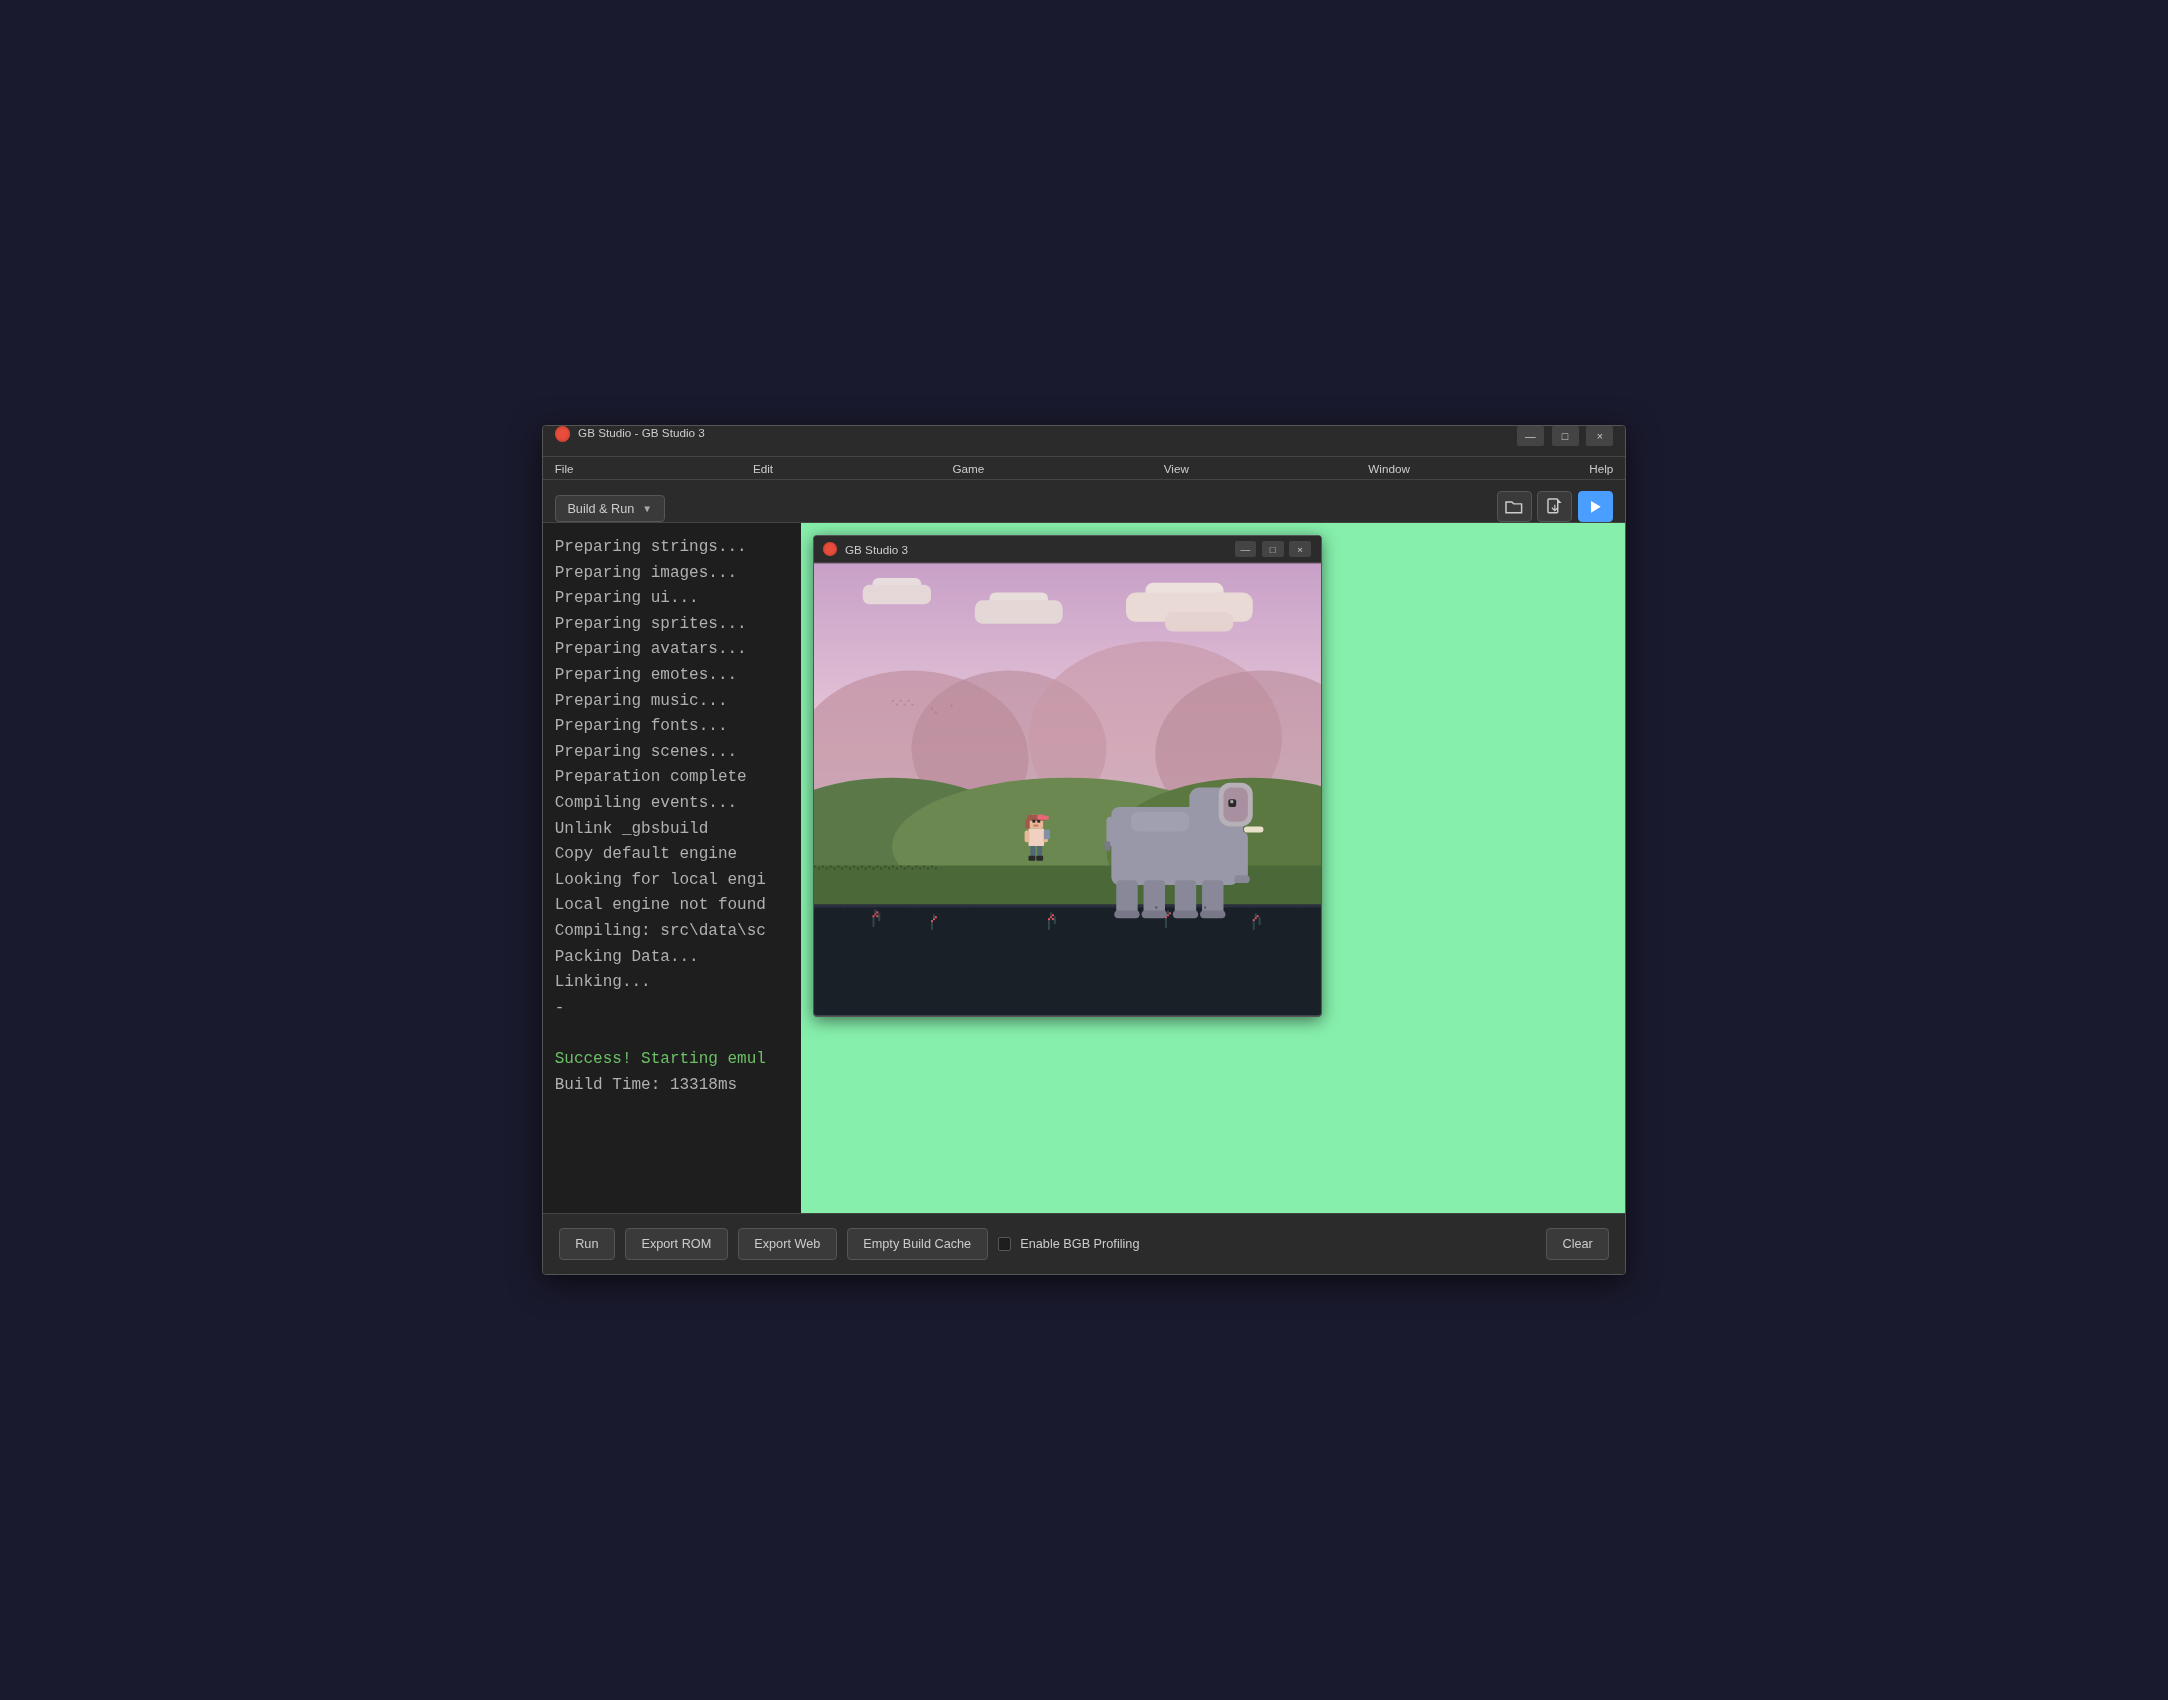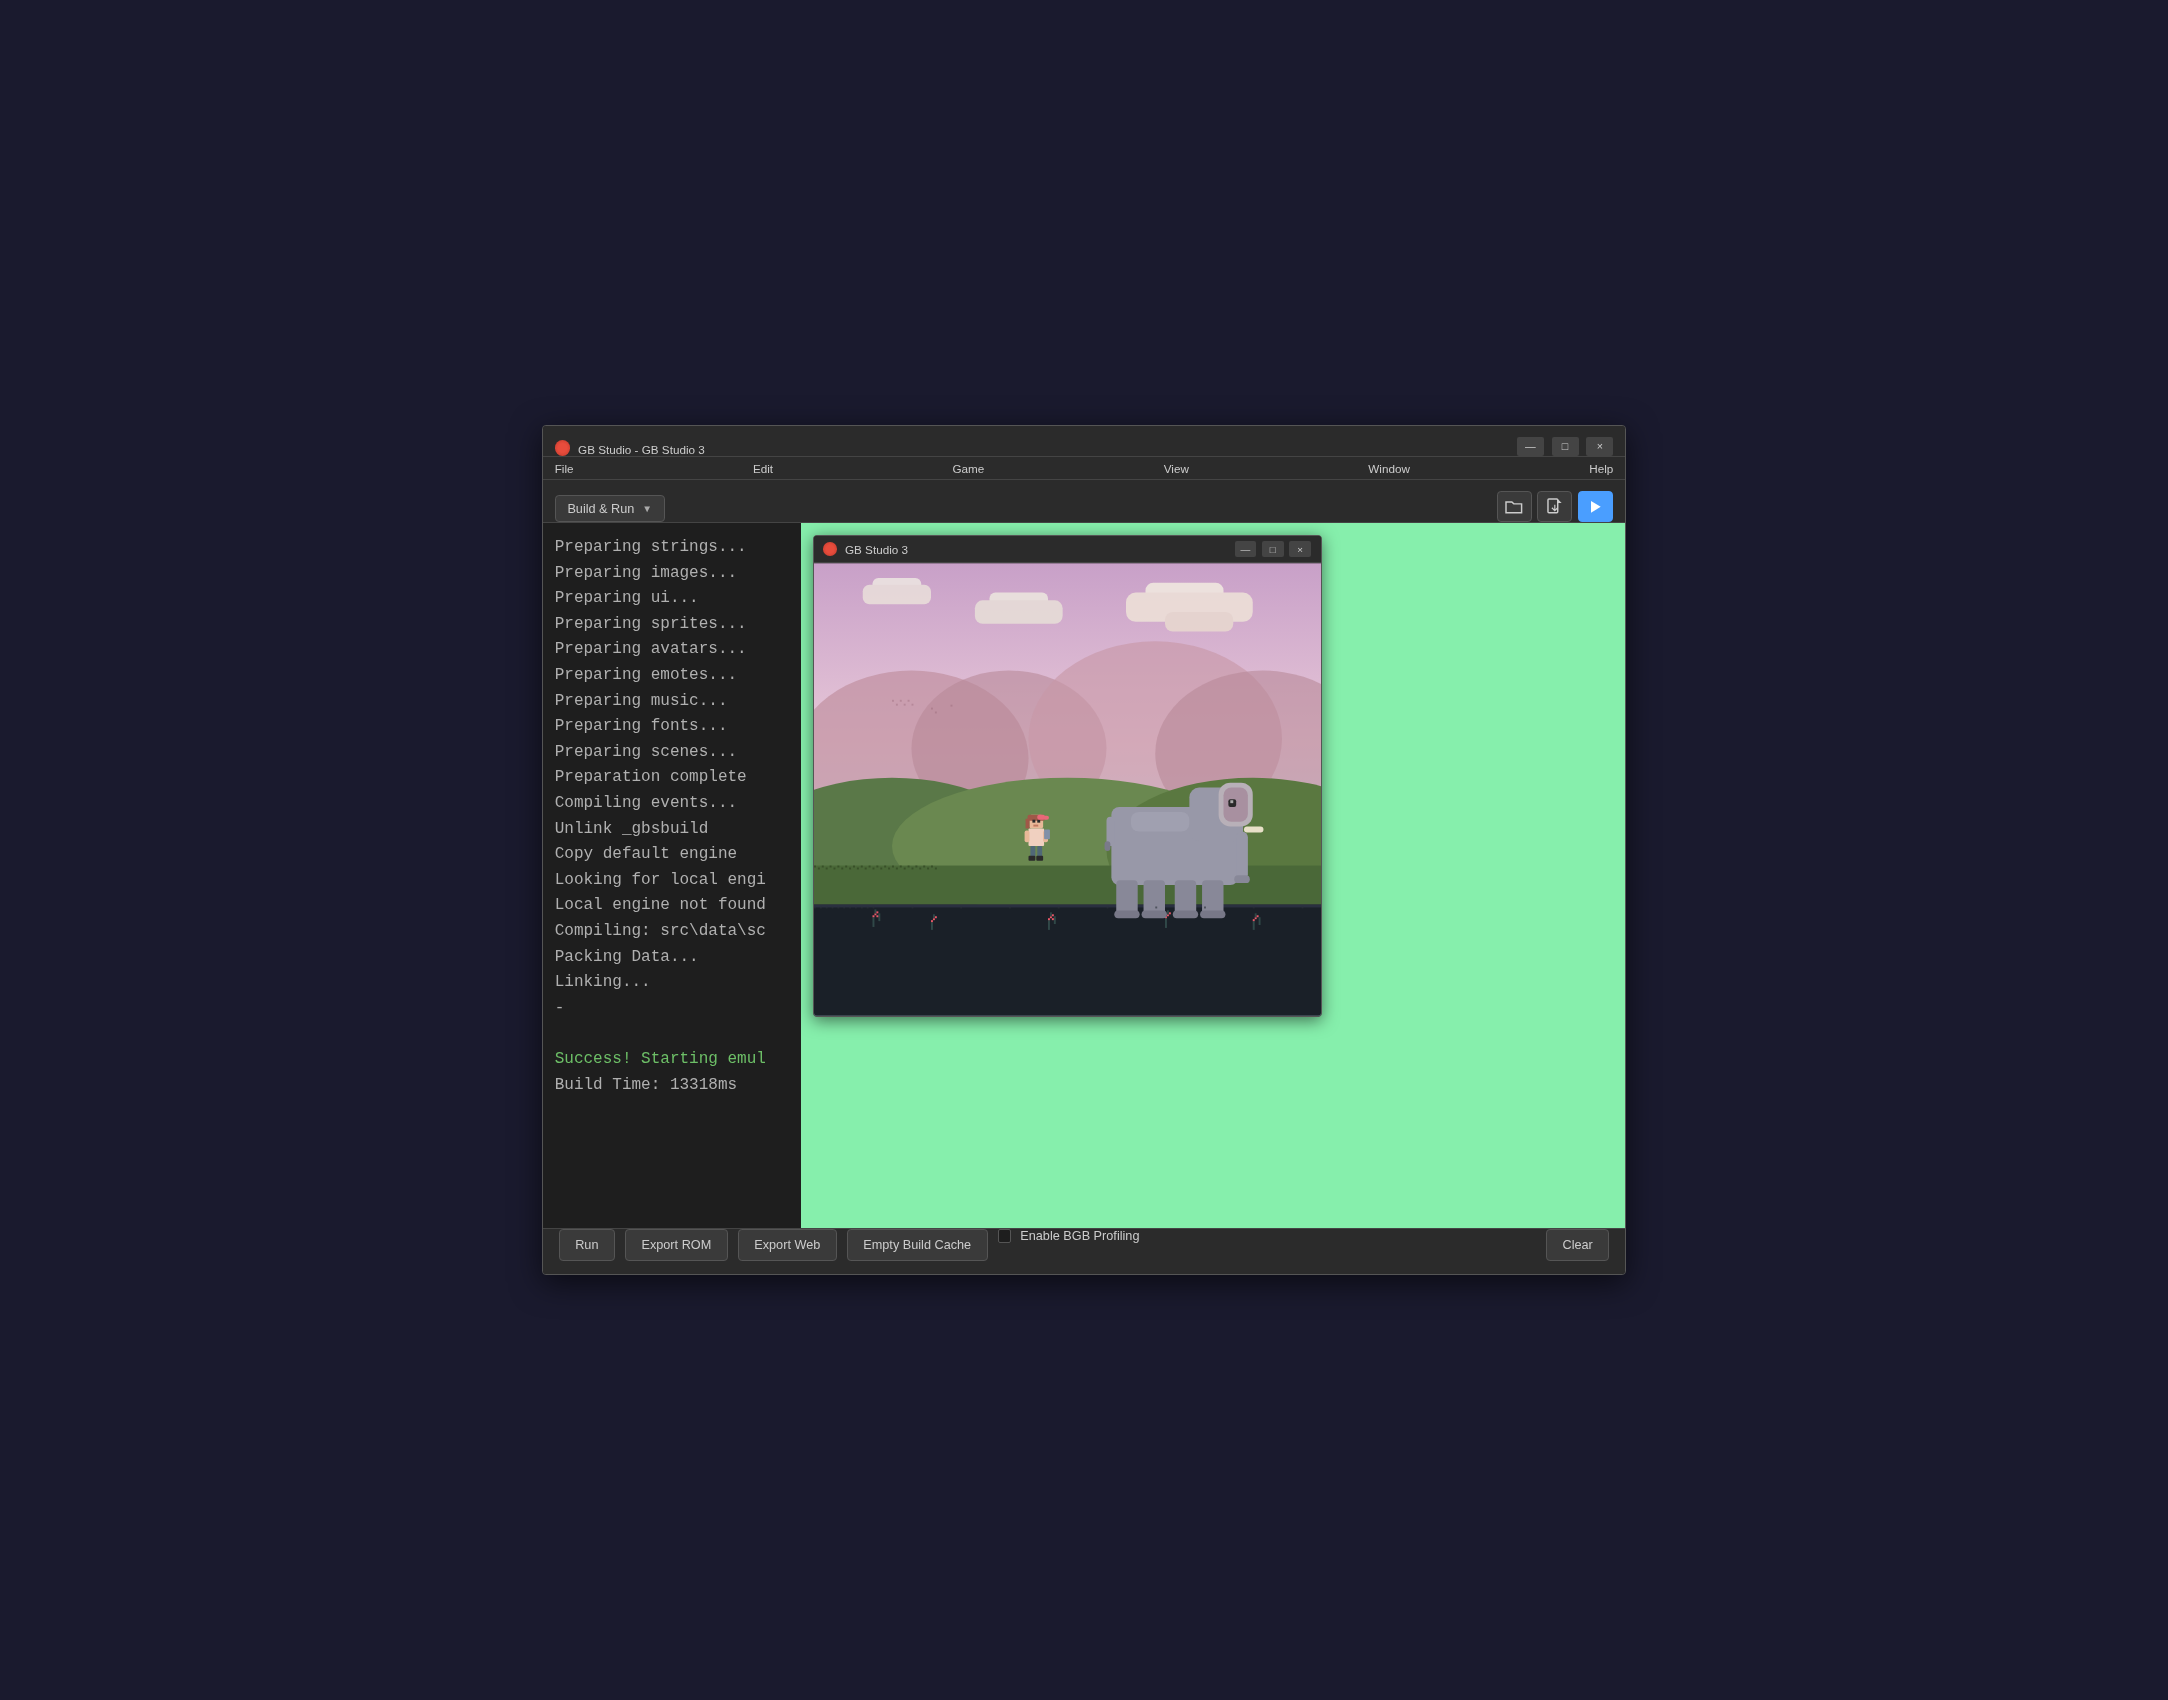--- a/index.html
+++ b/index.html
@@ -20,21 +20,21 @@
       display: flex;
       flex-direction: column;
       overflow: hidden;
       box-shadow: 0 7.8px 31px rgba(0,0,0,0.6);
     }
     
     .title-bar {
       background: #2b2b2b;
       height: 31px;
       display: flex;
-      align-items: flex-end;
+      align-items: flex-start;
       padding: 0 11.7px;
       border-bottom: 1px solid #444;
       flex-shrink: 0;
     }
     .title-bar-icon {
       width: 15.6px;
       height: 15.6px;
       margin-right: 7.8px;
       background: radial-gradient(circle, #e74c3c 40%, #c0392b 100%);
       border-radius: 50%;
@@ -216,25 +216,25 @@
       position: relative;
       overflow: hidden;
     }
     
     .game-scene {
       width: 100%;
       height: 100%;
     }
     
     .bottom-toolbar {
-      height: 46px;
+      height: 61px;
       background: #2b2b2b;
       border-top: 1px solid #444;
       display: flex;
-      align-items: flex-start;
+      align-items: center;
       padding: 0 15.6px;
       gap: 9.8px;
       flex-shrink: 0;
     }
     .btn {
       background: #3a3a3a;
       border: 1px solid #555;
       border-radius: 3.9px;
       color: #ccc;
       font-size: 12.7px;

